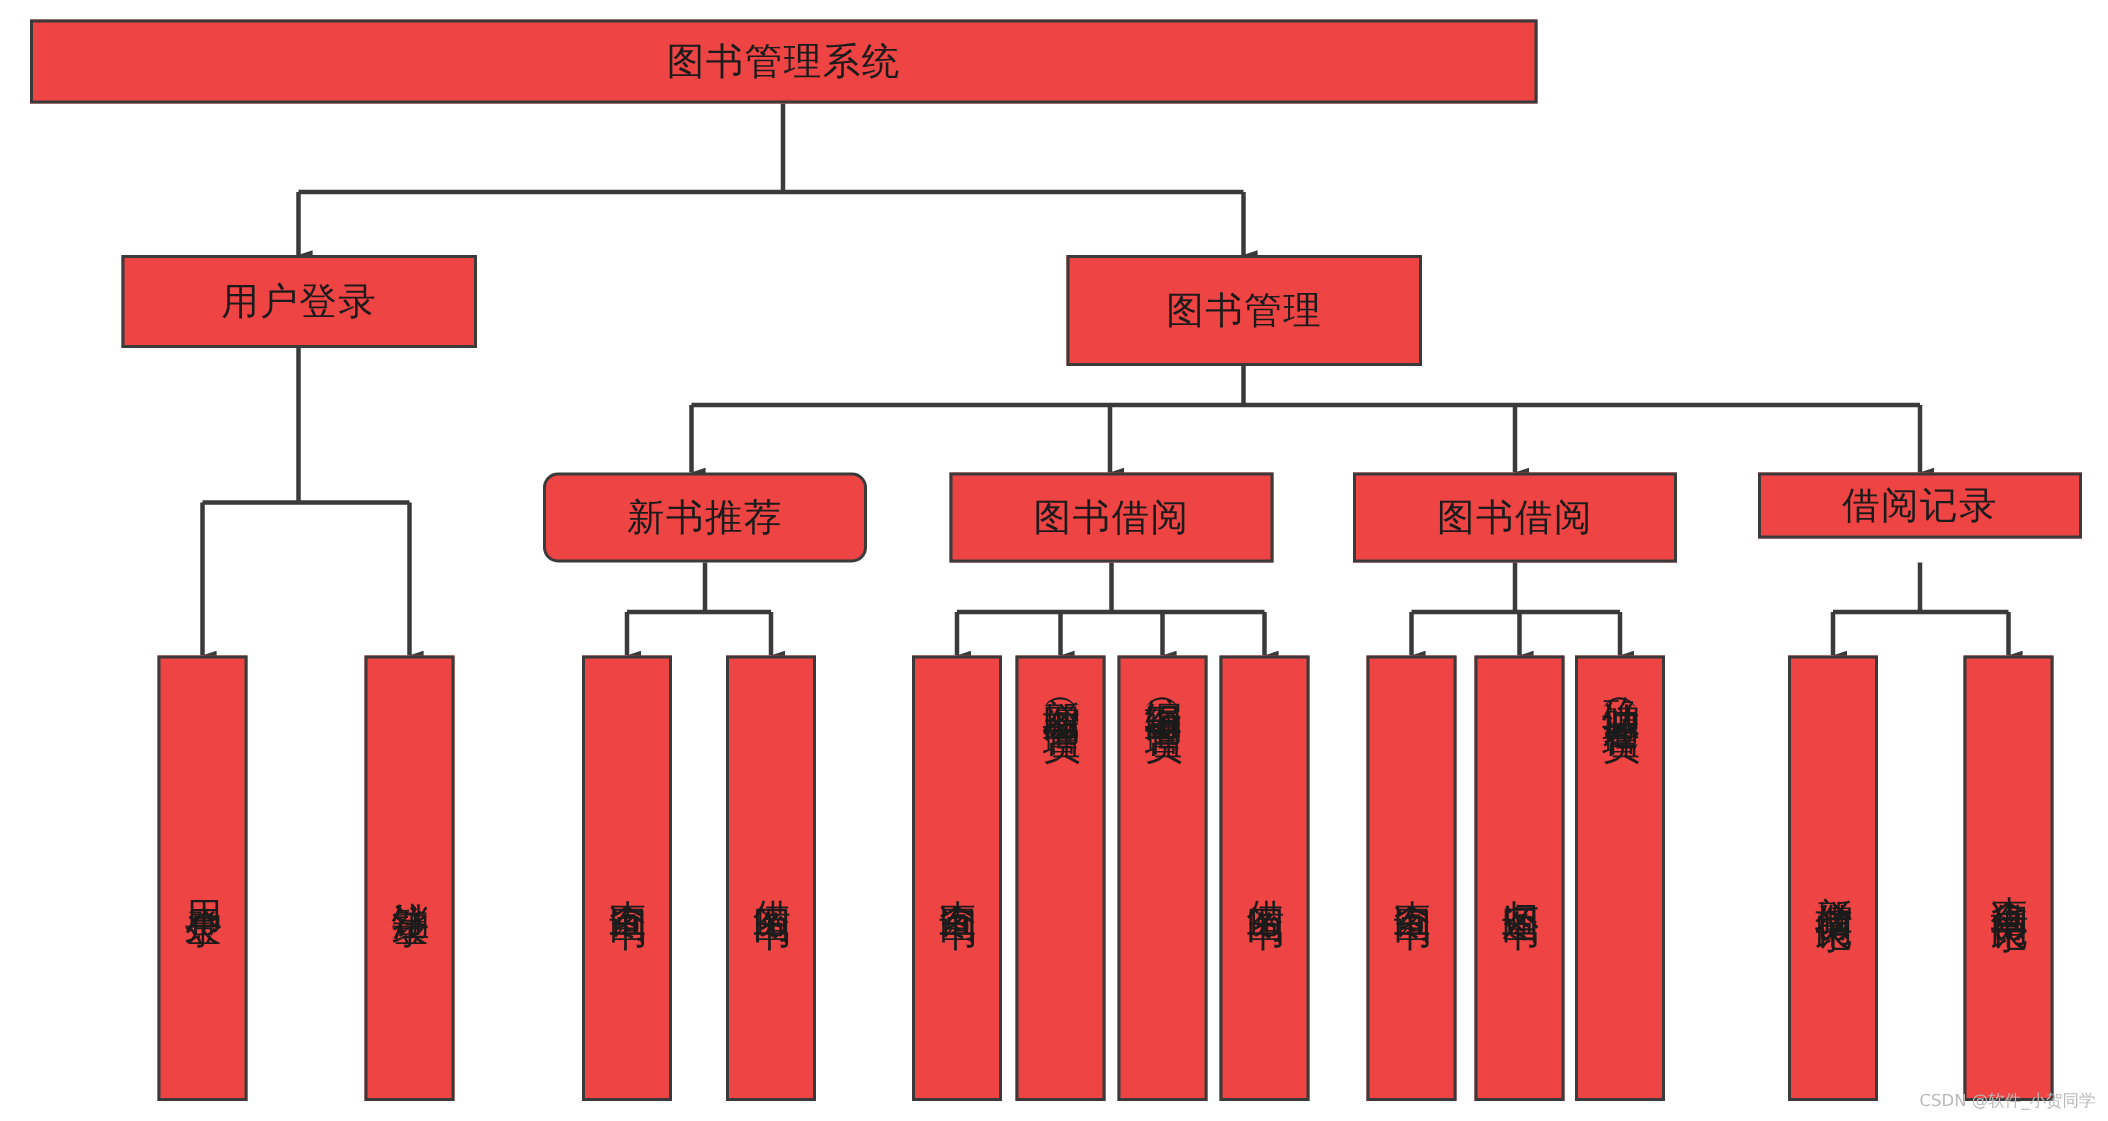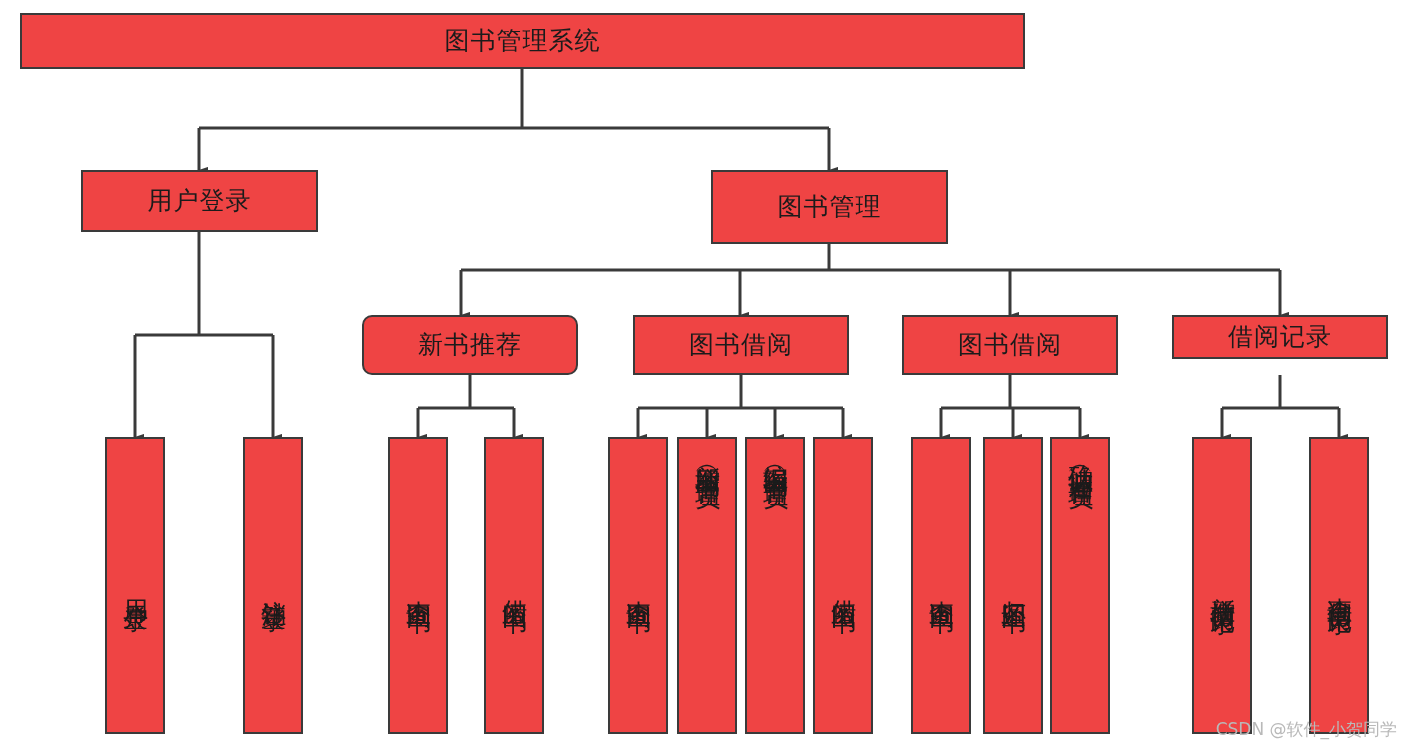--- a/index.html
+++ b/index.html
@@ -59,21 +59,21 @@
   .leaf-box {
     align-items: flex-start;
     justify-content: center;
     padding-top: 6px;
   }
   .leaf-box.center-v { align-items: center; padding-top: 0; }
   .watermark {
     position: absolute;
     right: 8px;
     bottom: 6px;
-    font-size: 17px;
+    font-size: 11px;
     color: #b9b9b9;
     white-space: nowrap;
     font-family: "DejaVu Sans", "Liberation Sans", sans-serif;
     pointer-events: none;
   }
 </style>
 </head>
 <body>
 
 <div id="diagram-root">

